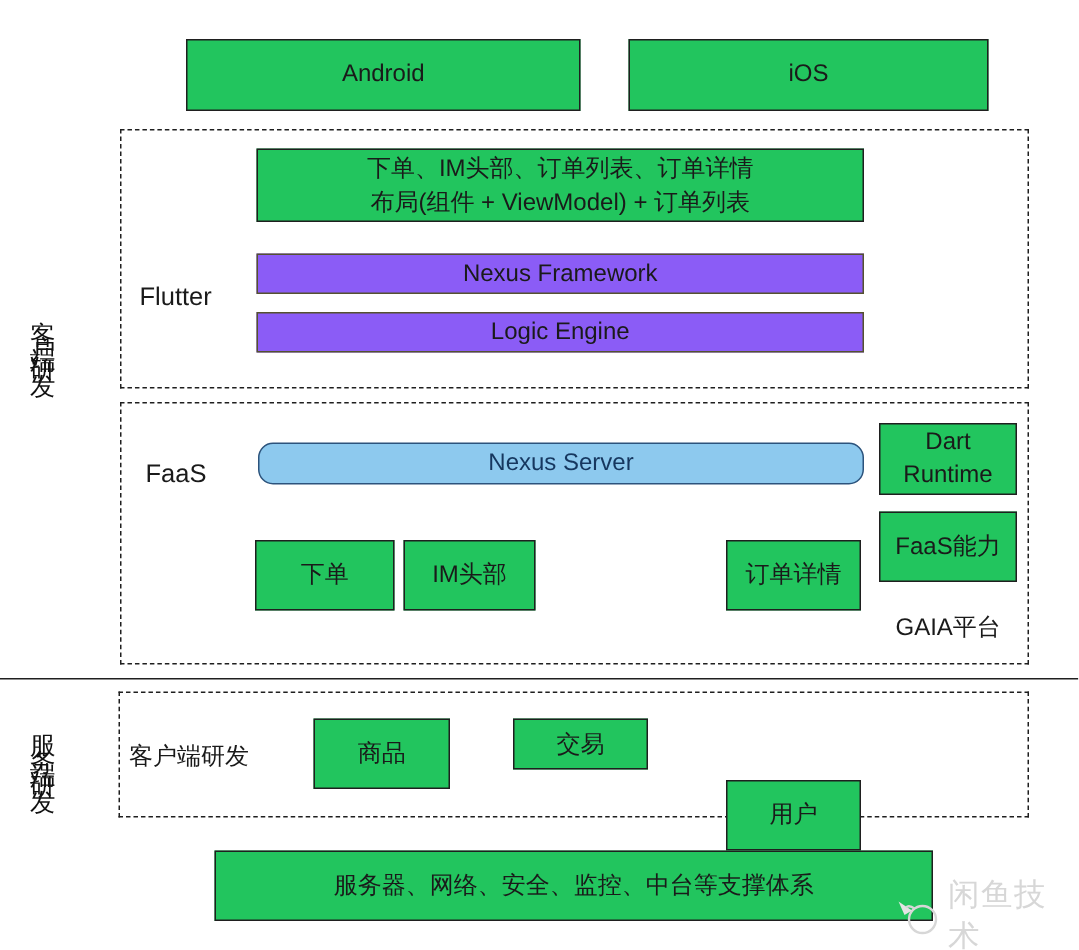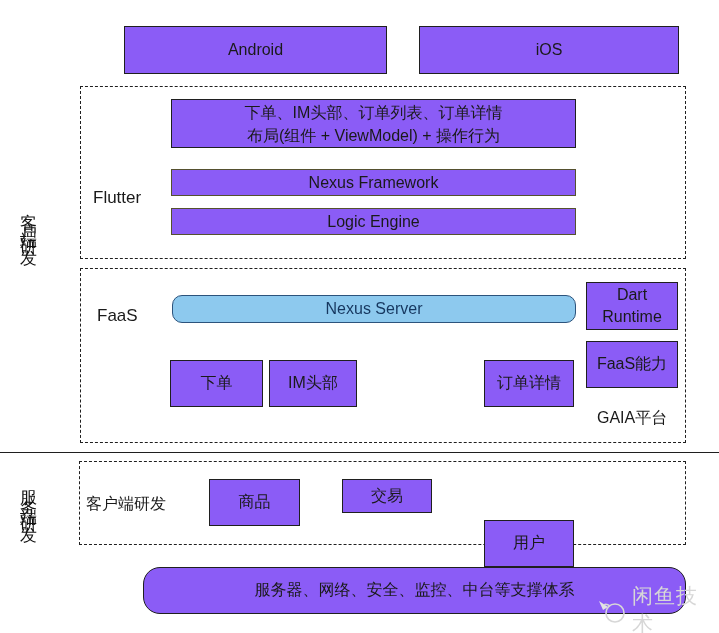--- a/index.html
+++ b/index.html
@@ -7,21 +7,21 @@
     position:relative;
     width:719px;height:633px;
     background:#ffffff;
     font-family:"Liberation Sans","DejaVu Sans",sans-serif;
     color:#1a1a1a;
     overflow:hidden;
   }
   .box{
     position:absolute;
     border:1.5px solid #1f1f1f;
-    background:#8b5cf6;
+    background:#22c55e;
     display:flex;align-items:center;justify-content:center;
     text-align:center;
     font-size:16px;
     box-sizing:border-box;
   }
   .dashed{
     position:absolute;
     border:1.6px dashed #1f1f1f;
     box-sizing:border-box;
     background:transparent;
@@ -59,33 +59,33 @@
   }
 </style>
 </head>
 <body>
 
 <div id="canvas">
 
   <div class="box" style="left:124px;top:26px;width:263px;height:48px;">
     <span>Android</span>
   </div>
-  <div class="box" style="left:419px;top:26px;width:260px;height:48px;">
+  <div class="box" style="left:419px;top:26px;width:240px;height:48px;">
     <span>iOS</span>
   </div>
 
   <div class="vlabel" style="left:17px;top:200px;">客户端研发</div>
   <div class="vlabel" style="left:17px;top:477px;">服务端研发</div>
 
   <div class="dashed" style="left:80px;top:86px;width:606px;height:173px;"></div>
   <div class="plain-label" style="left:93px;top:188px;">Flutter</div>
 
   <div class="box two-line" style="left:171px;top:99px;width:405px;height:49px;">
     <span>下单、IM头部、订单列表、订单详情</span>
-    <span>布局(组件 + ViewModel) + 操作行为</span>
+    <span>布局(组件 + ViewModel) + 订单列表</span>
   </div>
 
   <div class="box fill-yellow" style="left:171px;top:169px;width:405px;height:27px;">
     <span>Nexus Framework</span>
   </div>
   <div class="box fill-yellow" style="left:171px;top:208px;width:405px;height:27px;">
     <span>Logic Engine</span>
   </div>
 
   <div class="dashed" style="left:80px;top:268px;width:606px;height:175px;"></div>
@@ -124,21 +124,21 @@
   <div class="box" style="left:209px;top:479px;width:91px;height:47px;">
     <span>商品</span>
   </div>
   <div class="box" style="left:342px;top:479px;width:90px;height:34px;">
     <span>交易</span>
   </div>
   <div class="box" style="left:484px;top:479px;width:90px;height:47px;margin-top:41px;">
     <span>用户</span>
   </div>
 
-  <div class="box" style="left:143px;top:567px;width:543px;height:47px;border-radius:17px;">
+  <div class="box" style="left:143px;top:567px;width:479px;height:47px;">
     <span>服务器、网络、安全、监控、中台等支撑体系</span>
   </div>
 
   <div id="watermark">
     <span style="display:inline-block;width:32px;height:34px;">
       <svg width="32" height="34" viewBox="0 0 32 34">
         <g fill="none" stroke="#d7d7d7" stroke-width="1.6">
           <circle cx="19" cy="20" r="9"></circle>
           <path d="M12 14 L3 8 L7 17 Z" fill="#e4e4e4" stroke="none"></path>
           <path d="M14 13 Q10 10 8 12"></path>

